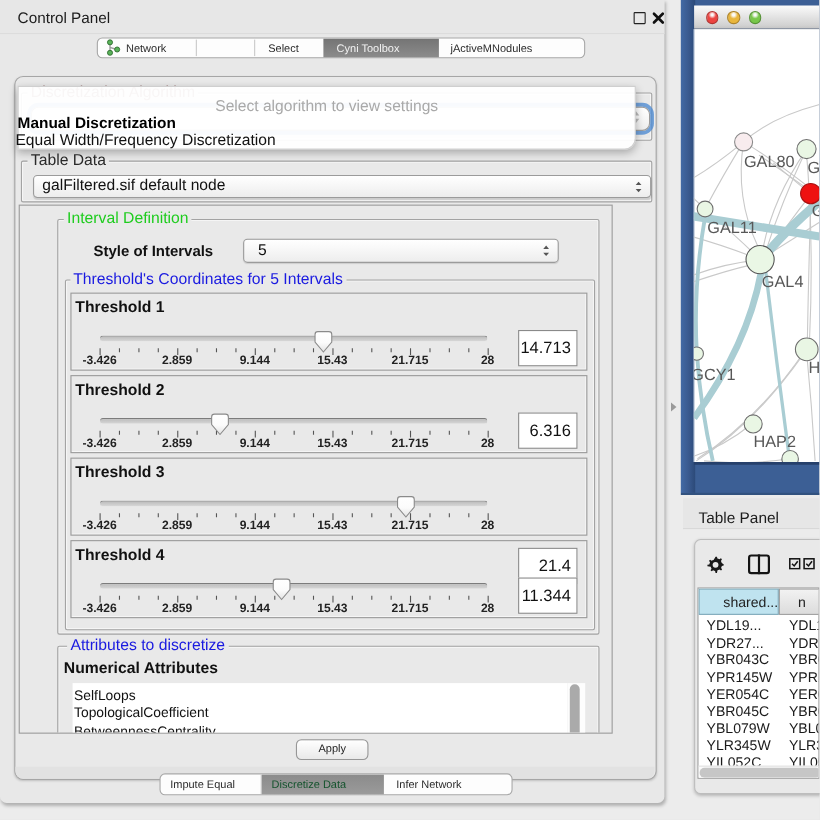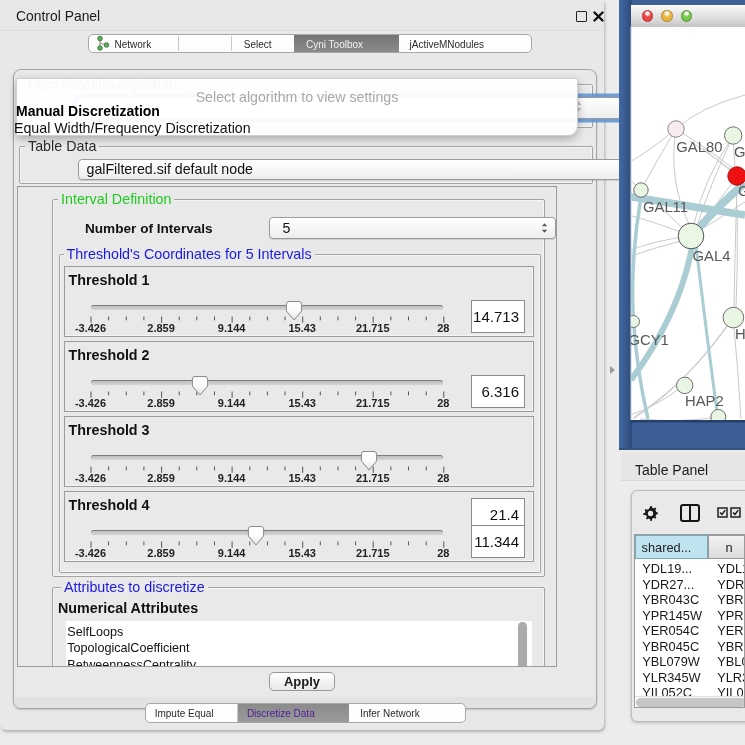--- a/index.html
+++ b/index.html
@@ -1,21 +1,21 @@
 <!DOCTYPE html>
 <html><head><meta charset="utf-8">
 <style>
   html,body{margin:0;padding:0;width:745px;height:745px;overflow:hidden;}
   body{background:#ececec;font-family:"Liberation Sans",sans-serif;position:relative;}
   .abs{position:absolute;}
   .grp{position:absolute;border:1px solid #a3a3a3;border-radius:2px;box-shadow:inset 0 0 0 1px rgba(255,255,255,.55);}
   .grptitle{position:absolute;background:#e9e9e9;padding:0 3px;white-space:nowrap;font-size:14.3px;line-height:14px;}
   .combo{position:absolute;border:1px solid #9b9b9b;border-radius:4px;
          background:linear-gradient(#ffffff,#f7f7f7 45%,#ededed);box-shadow:0 1px 1px rgba(0,0,0,.12);
-         font-size:14.2px;color:#111;margin-left:48px;}
+         font-size:14.2px;color:#111;}
   .updn{position:absolute;right:7px;top:50%;transform:translateY(-50%);width:7px;}
   .tabtxt{position:absolute;font-size:10px;color:#2b2b2b;white-space:nowrap;line-height:19px;top:0;}
   .vbox{position:absolute;width:47.5px;height:31.5px;background:#fff;border:1px solid #8a8a8a;
         font-size:15px;color:#111;text-align:right;line-height:31.5px;padding-right:5px;box-sizing:content-box;}
   .thlabel{position:absolute;font-size:14.3px;font-weight:bold;color:#111;line-height:14px;}
   .ticklabel{position:absolute;font-size:11px;font-weight:bold;color:#222;transform:translateX(-50%);line-height:11px;}
   .track{position:absolute;height:4px;border-radius:2.5px;border-top:1px solid #7c7c7c;
          border-bottom:1px solid #e7e7e7;background:linear-gradient(#bdbdbd,#d6d6d6);}
 </style></head>
 <body>
@@ -53,21 +53,21 @@
     </svg>
 <div class="grp" style="left:19px;top:146px;width:572px;height:36px;"></div>
 <div class="grptitle" style="left:25px;top:139px;color:#2b2b2b;">Table Data</div>
 <div class="combo" style="left:29.5px;top:159px;width:560px;height:19px;line-height:19px;"><span style="padding-left:8px;">galFiltered.sif default node</span><svg class="updn" width="8" height="12" viewBox="0 0 8 12">
         <path d="M4,0.5 L7,4 L1,4 Z" fill="#555"></path>
         <path d="M4,11.5 L7,8 L1,8 Z" fill="#555"></path>
       </svg></div>
 <div class="abs" style="left:17px;top:186px;width:540px;height:480.5px;border:1px solid #9a9a9a;background:#e9e9e9;box-sizing:border-box;overflow:hidden;">
 <div class="grp" style="left:34px;top:12px;width:491px;height:376px;"></div>
 <div class="grptitle" style="left:40px;top:5px;color:#1ecc1e;">Interval Definition</div>
-<div class="abs" style="left:67px;top:34px;font-size:13.6px;font-weight:bold;color:#111;">Number of Intervals</div>
+<div class="abs" style="left:67px;top:34px;font-size:13.6px;font-weight:bold;color:#111;">Style of Intervals</div>
 <div class="combo" style="left:202.5px;top:29.5px;width:285px;height:20px;line-height:20px;"><span style="padding-left:13px;">5</span><svg class="updn" width="8" height="12" viewBox="0 0 8 12">
           <path d="M4,0.5 L7,4 L1,4 Z" fill="#555"></path>
           <path d="M4,11.5 L7,8 L1,8 Z" fill="#555"></path>
         </svg></div>
 <div class="grp" style="left:40.5px;top:67px;width:480px;height:317px;"></div>
 <div class="grptitle" style="left:45.5px;top:60px;color:#1a1ae0;">Threshold's Coordinates for 5 Intervals</div>
 <div class="abs" style="left:45.5px;top:78.5px;width:470px;height:71.5px;border:1px solid #9a9a9a;box-shadow:inset -1px -1px 0 #f5f5f5;box-sizing:border-box;"></div>
 <div class="thlabel" style="left:50.5px;top:85.5px;">Threshold 1</div>
 <div class="track" style="left:72.5px;top:118.0px;width:352.8px;"></div>
 <svg class="abs" style="left:71.5px;top:128.5px;" width="356" height="8">
@@ -243,27 +243,27 @@
 <div class="grptitle" style="left:43px;top:393px;color:#1a1ae0;">Attributes to discretize</div>
 <div class="abs" style="left:40px;top:413px;font-size:14.3px;font-weight:bold;color:#111;">Numerical Attributes</div>
 <div class="abs" style="left:48.3px;top:433.5px;width:450px;height:60px;background:#fff;font-size:12.6px;color:#111;">
         <div style="padding:3px 0 0 1px;line-height:16.6px;">SelfLoops<br>TopologicalCoefficient<br>BetweennessCentrality</div>
       </div>
 <div class="abs" style="left:498.29999999999995px;top:433.5px;width:16px;height:60px;background:#fdfdfd;"></div>
 <div class="abs" style="left:500.29999999999995px;top:435px;width:9px;height:58px;background:#aaaaaa;border-radius:5px;"></div>
 <div class="abs" style="left:563.5px;top:0px;width:11px;height:479.5px;background:linear-gradient(90deg,#ededed,#ffffff 40%,#ffffff 75%,#e6e6e6);border-left:1px solid #c9c9c9;"></div>
 <div class="abs" style="left:564.5px;top:5px;width:9px;height:384px;background:#b9b9b9;border:1px solid #9f9f9f;border-radius:5px;box-sizing:border-box;"></div>
 </div>
-<div class="abs" style="left:269px;top:671.5px;width:66px;height:19.5px;border:1px solid #979797;border-radius:5px;background:linear-gradient(#ffffff,#f4f4f4 50%,#e9e9e9);font-size:13px;font-weight:bold;color:#1b1b1b;text-align:center;line-height:18.5px;box-sizing:border-box;">Apply</div>
+<div class="abs" style="left:269px;top:671.5px;width:66px;height:19.5px;border:1px solid #979797;border-radius:5px;background:linear-gradient(#ffffff,#f4f4f4 50%,#e9e9e9);font-size:10px;font-weight:normal;color:#1b1b1b;text-align:center;line-height:18.5px;box-sizing:border-box;">Apply</div>
 <div class="abs" style="left:14px;top:697px;width:581px;height:10.5px;background:#e2e2e2;border-radius:0 0 7px 7px;"></div>
 <div class="abs" style="left:144.6px;top:702.5px;width:321.8px;height:20px;background:#fdfdfd;border:1px solid #a8a8a8;border-radius:5px;overflow:hidden;box-sizing:border-box;">
 <div class="abs" style="left:91.3px;top:0;bottom:0;width:1px;background:#c9c9c9;"></div>
 <div class="abs" style="left:92.3px;top:0;width:110.9px;height:20px;background:linear-gradient(#8b8b8b,#9c9c9c);"></div>
 <div class="tabtxt" style="left:9.1px;line-height:19px;">Impute Equal</div>
-<div class="tabtxt" style="left:101.3px;line-height:19px;color:#4c1d95;">Discretize Data</div>
+<div class="tabtxt" style="left:101.3px;line-height:19px;color:#14532d;">Discretize Data</div>
 <div class="tabtxt" style="left:214.6px;line-height:19px;">Infer Network</div>
 </div>
 </div>
 <div class="abs" style="left:16px;top:78px;width:562px;height:58px;background:rgba(255,255,255,0.95);border:1px solid #cfcfcf;border-radius:0 0 10px 0;box-shadow:0 3px 8px rgba(0,0,0,.28);box-sizing:border-box;"></div>
 <div class="abs" style="left:16px;top:88.5px;width:562px;text-align:center;font-size:14.2px;color:#a9a9a9;">Select algorithm to view settings</div>
 <div class="abs" style="left:16px;top:102.5px;font-size:14px;font-weight:bold;color:#000;">Manual Discretization</div>
 <div class="abs" style="left:14px;top:120px;font-size:14.2px;color:#111;">Equal Width/Frequency Discretization</div>
 <svg class="abs" style="left:608px;top:365px;" width="8" height="10">
     <path d="M2,1 L7,5 L2,9 Z" fill="#9a9a9a"></path>
   </svg>
@@ -349,21 +349,21 @@
 <div class="abs" style="left:688.8px;top:504px;width:2.6px;height:18px;background:#141414;"></div>
 <svg class="abs" style="left:716.5px;top:507px;" width="11" height="11" viewBox="0 0 11 11">
     <rect x="1" y="1" width="9" height="9" fill="none" stroke="#141414" stroke-width="1.4"></rect>
     <path d="M3,5.5 L5,7.5 L8.2,3.2" fill="none" stroke="#141414" stroke-width="1.4"></path>
   </svg>
 <svg class="abs" style="left:730px;top:507px;" width="11" height="11" viewBox="0 0 11 11">
     <rect x="1" y="1" width="9" height="9" fill="none" stroke="#141414" stroke-width="1.4"></rect>
     <path d="M3,5.5 L5,7.5 L8.2,3.2" fill="none" stroke="#141414" stroke-width="1.4"></path>
   </svg>
 <div class="abs" style="left:633.8px;top:534px;width:111.2px;height:174px;background:#fff;border:1px solid #9a9a9a;box-sizing:border-box;overflow:hidden;">
-<div class="abs" style="left:0;top:0;width:73.6px;height:24px;background:#bfe3ef;border:1px solid #7fa8b8;box-sizing:border-box;font-size:12.8px;color:#222;text-align:right;padding-right:16px;line-height:23px;">shared...</div>
+<div class="abs" style="left:0;top:0;width:73.6px;height:24px;background:#bfe3ef;border:1px solid #7fa8b8;box-sizing:border-box;font-size:12.8px;color:#222;text-align:right;padding-right:0;line-height:23px;">shared...</div>
 <div class="abs" style="left:73.6px;top:0;width:200px;height:24px;background:linear-gradient(#f2f2f2,#dcdcdc);border:1px solid #9a9a9a;box-sizing:border-box;font-size:12.8px;color:#222;padding-left:16px;line-height:23px;">n</div>
 <div class="abs" style="left:7.5px;top:26.0px;font-size:12.8px;color:#1a1a1a;line-height:15.5px;">YDL19...</div>
 <div class="abs" style="left:82.4px;top:26.0px;font-size:12.8px;color:#1a1a1a;line-height:15.5px;white-space:nowrap;">YDL19...</div>
 <div class="abs" style="left:7.5px;top:41.55px;font-size:12.8px;color:#1a1a1a;line-height:15.5px;">YDR27...</div>
 <div class="abs" style="left:82.4px;top:41.55px;font-size:12.8px;color:#1a1a1a;line-height:15.5px;white-space:nowrap;">YDR27...</div>
 <div class="abs" style="left:7.5px;top:57.1px;font-size:12.8px;color:#1a1a1a;line-height:15.5px;">YBR043C</div>
 <div class="abs" style="left:82.4px;top:57.1px;font-size:12.8px;color:#1a1a1a;line-height:15.5px;white-space:nowrap;">YBR043C</div>
 <div class="abs" style="left:7.5px;top:72.65px;font-size:12.8px;color:#1a1a1a;line-height:15.5px;">YPR145W</div>
 <div class="abs" style="left:82.4px;top:72.65px;font-size:12.8px;color:#1a1a1a;line-height:15.5px;white-space:nowrap;">YPR145W</div>
 <div class="abs" style="left:7.5px;top:88.2px;font-size:12.8px;color:#1a1a1a;line-height:15.5px;">YER054C</div>

